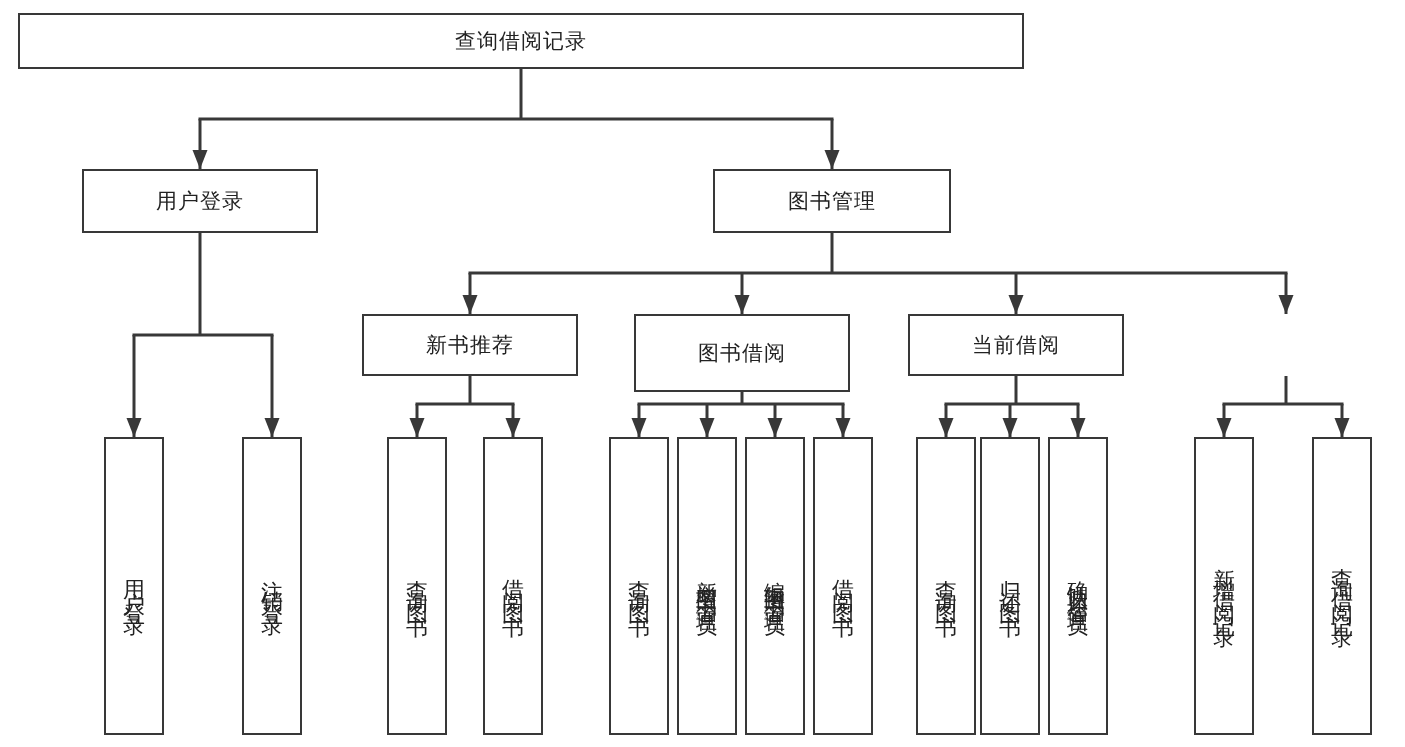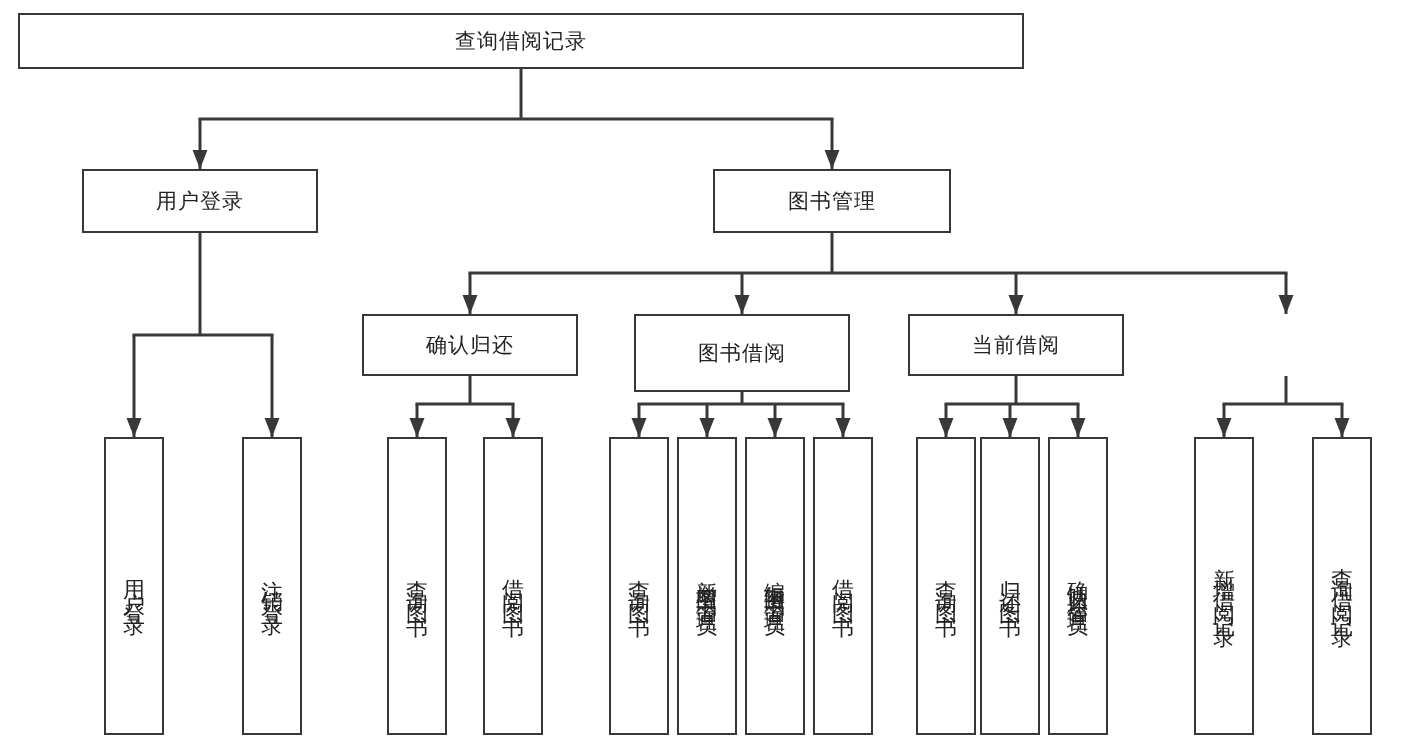--- a/index.html
+++ b/index.html
@@ -137,21 +137,21 @@
   </div>
 
   <div class="box h" style="left:82px; top:169px; width:236px; height:64px;">
     <span class="label">用户登录</span>
   </div>
   <div class="box h" style="left:713px; top:169px; width:238px; height:64px;">
     <span class="label">图书管理</span>
   </div>
 
   <div class="box h" style="left:362px; top:314px; width:216px; height:62px;">
-    <span class="label">确认归还</span>
+    <span class="label">新书推荐</span>
   </div>
   <div class="box h" style="left:634px; top:314px; width:216px; height:78px;">
     <span class="label">图书借阅</span>
   </div>
   <div class="box h" style="left:908px; top:314px; width:216px; height:62px;">
     <span class="label">当前借阅</span>
   </div>
 
   <div class="box v" style="left:104px; top:437px; width:60px; height:298px;">
     <span class="label">用户登录</span>

